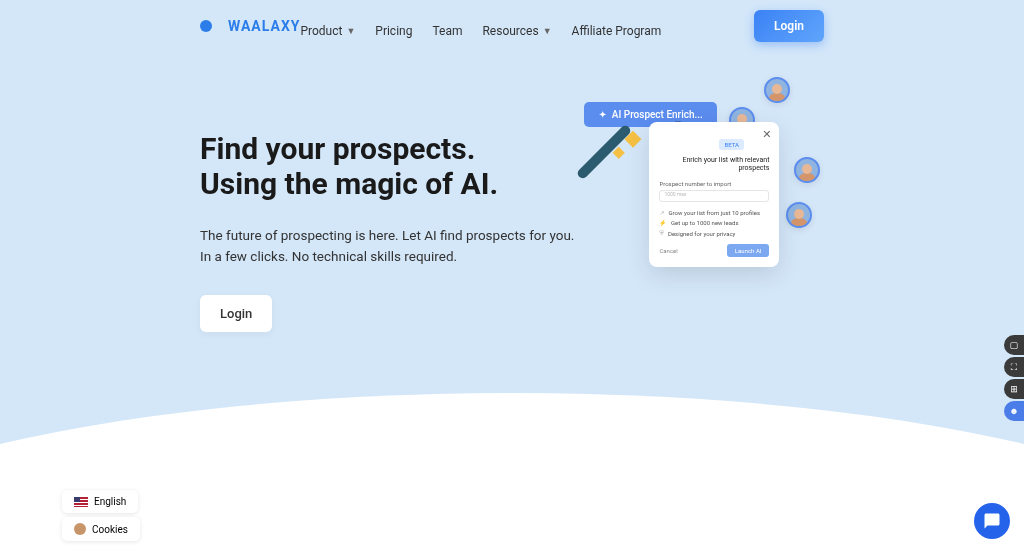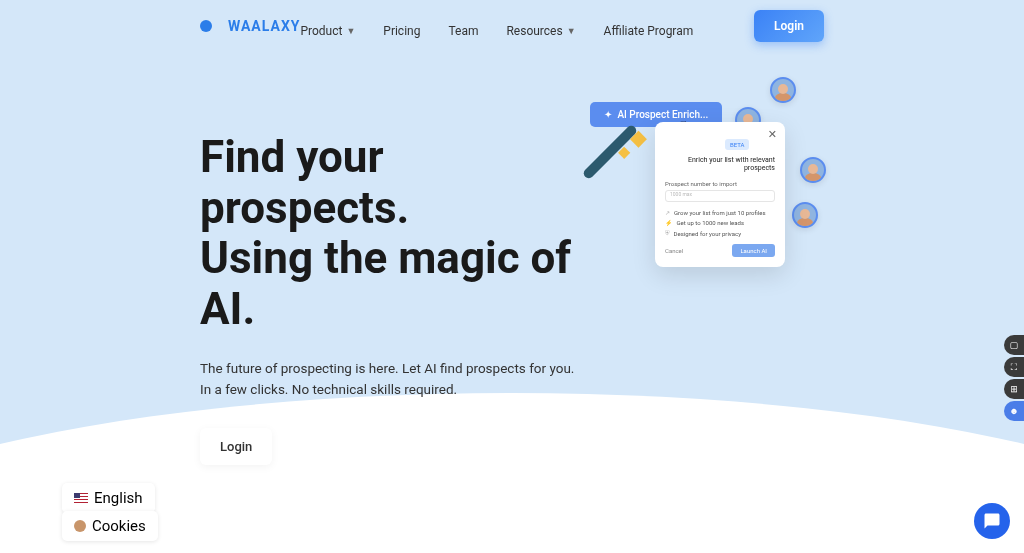--- a/index.html
+++ b/index.html
@@ -24,21 +24,21 @@
 .topbar {
   display: flex;
   align-items: center;
   padding: 10px 200px 10px 200px;
   justify-content: space-between;
   position: relative;
   z-index: 10;
 }
 .logo { display: flex; align-items: center; gap: 16px; font-weight: 700; letter-spacing: 1px; color: #2b7de9; font-size: 14px; }
 .logo-dot { width: 12px; height: 12px; border-radius: 50%; background: #2b7de9; display:inline-block; }
-.nav { display: flex; gap: 28px; align-items: center; margin-top: 9px; }
+.nav { display: flex; gap: 20px; align-items: center; margin-top: 9px; }
 .nav-item { font-size: 12px; color: #333; display: flex; align-items: center; gap: 4px; cursor: pointer; }
 .chev { font-size: 9px; color: #666; }
 .login-btn-top {
   background: linear-gradient(135deg, #3b82f6, #60a5fa);
   color: #fff;
   padding: 9px 20px;
   border-radius: 6px;
   font-size: 12px;
   font-weight: 600;
   cursor: pointer;
@@ -46,21 +46,21 @@
   margin-left:auto;
 }
 .main {
   display: flex;
   padding: 80px 0 0 200px;
   gap: 20px;
   position: relative;
   z-index: 5;
 }
 .left { max-width: 380px; }
-h1 { font-size: 44px; font-weight: 700; color: #1a1a1a; line-height: 1.15; margin-bottom: 24px; }
+h1 { font-size: 30px; font-weight: 700; color: #1a1a1a; line-height: 1.15; margin-bottom: 24px; }
 .sub { font-size: 13.5px; color: #333; line-height: 1.55; margin-bottom: 28px; }
 .login-btn-main {
   background: #fff; color: #333; padding: 11px 20px; border-radius: 6px;
   font-size: 13px; font-weight: 500; display:inline-block; cursor: pointer;
   box-shadow: 0 2px 8px rgba(0,0,0,.05);
 }
 .right { position: relative; flex: 1; margin-top: -40px; }
 .pill {
   position: absolute; top: 10px; left: -10px;
   background: #5b8def; color: #fff; padding: 7px 14px; border-radius: 5px;
@@ -90,21 +90,21 @@
 .launch { background: #7ba8f0; color:#fff; font-size:6px; padding: 3px 8px; border-radius:3px; }
 .avatar { position:absolute; width:26px; height:26px; border-radius:50%; background:#8fb4e0; border:2px solid #5b8def; box-shadow:0 2px 6px rgba(0,0,0,.1); display:flex; align-items:center; justify-content:center; overflow:hidden; }
 .avatar::after { content:''; width:10px; height:10px; border-radius:50%; background:#e8b896; position:absolute; top:5px; }
 .avatar::before { content:''; width:16px; height:10px; border-radius:50% 50% 0 0; background:#d4956a; position:absolute; bottom:-2px; }
 .a1 { top:-15px; left:170px; }
 .a2 { top:15px; left:135px; }
 .a3 { top:65px; left:200px; }
 .a4 { top:110px; left:192px; }
 .lang-pill, .cookie-pill {
   position: absolute; left: 62px; background: #fff; border-radius: 5px;
-  padding: 6px 12px; font-size: 15px; display:flex; align-items:center; gap:6px;
+  padding: 6px 12px; font-size: 10px; display:flex; align-items:center; gap:6px;
   box-shadow: 0 1px 4px rgba(0,0,0,.1); cursor:pointer; z-index:20;
 }
 .lang-pill { bottom: 40px; }
 .cookie-pill { bottom: 12px; }
 .flag { width:14px; height:10px; background: linear-gradient(to bottom, #b22234 0%, #b22234 15%, #fff 15%, #fff 30%, #b22234 30%, #b22234 45%, #fff 45%, #fff 60%, #b22234 60%, #b22234 75%, #fff 75%, #fff 90%, #b22234 90%); position:relative; }
 .flag::after { content:''; position:absolute; top:0; left:0; width:6px; height:5px; background:#3c3b6e; }
 .cookie-ico { width:12px; height:12px; border-radius:50%; background:#c8956a; position:relative; }
 .side-btns { position:absolute; right:0; top:335px; display:flex; flex-direction:column; gap:2px; z-index:20; }
 .side-btn { width:20px; height:20px; background:#3a3a3a; border-radius:50% 0 0 50%; display:flex; align-items:center; justify-content:center; color:#fff; font-size:9px; cursor:pointer; }
 .side-btn.chat { background:#4a7de8; }

